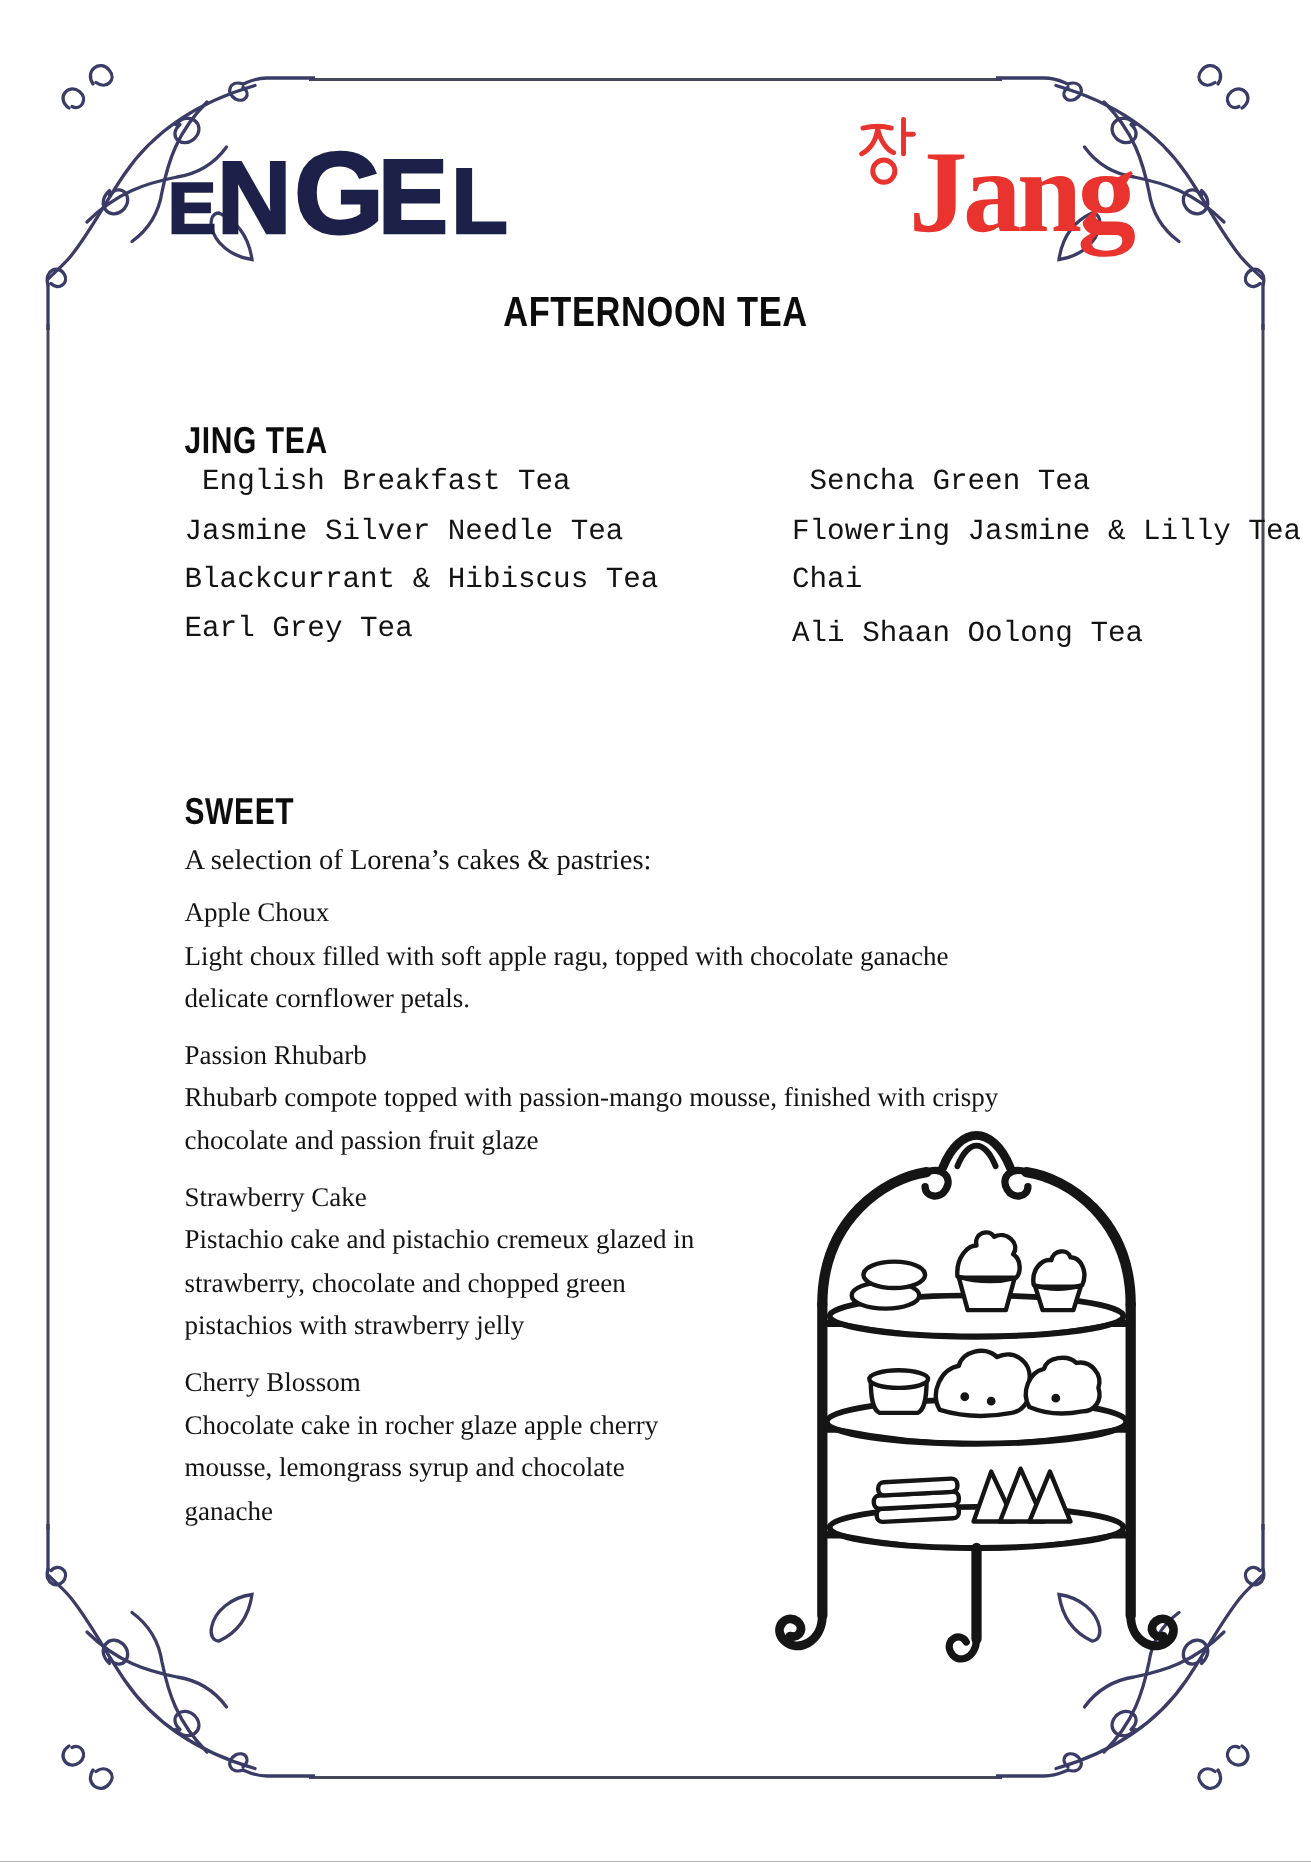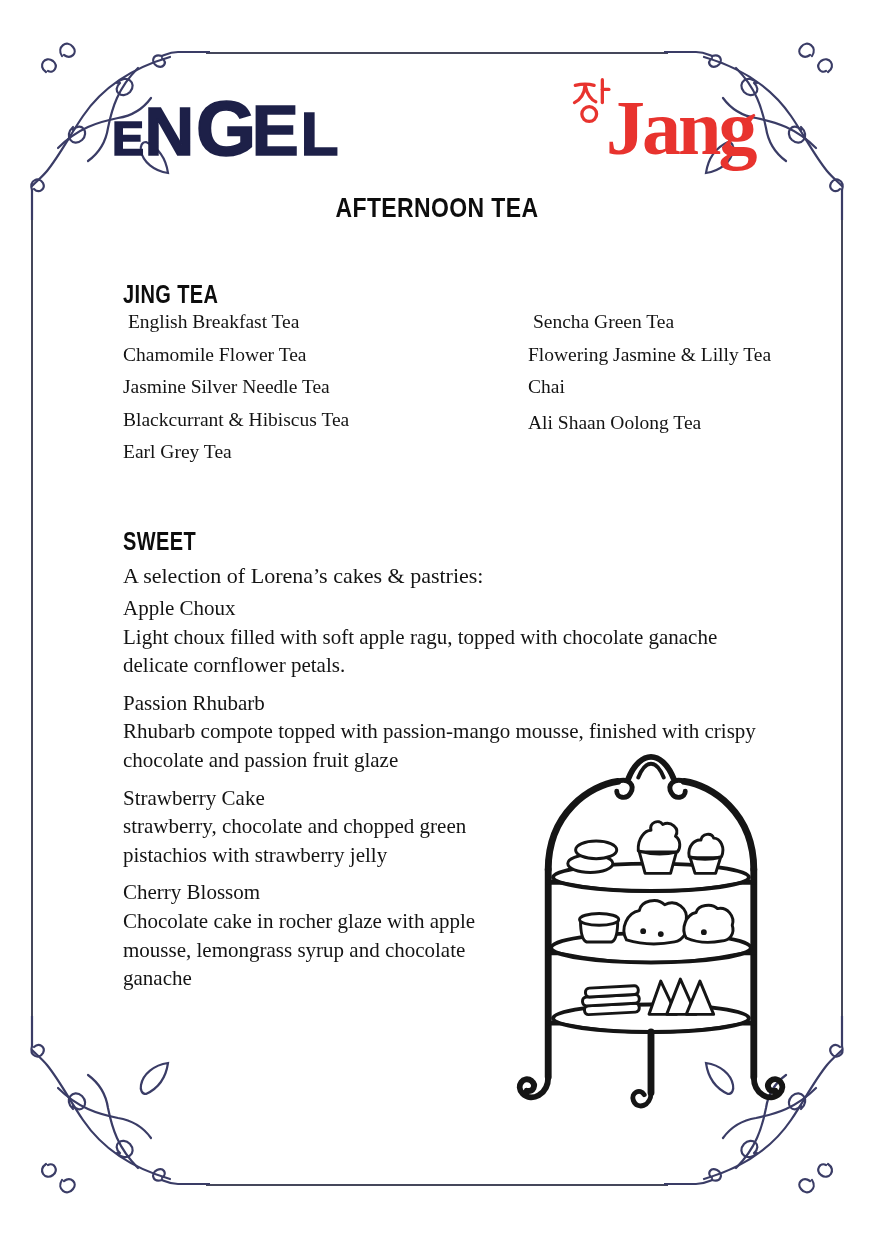--- a/index.html
+++ b/index.html
@@ -33,29 +33,29 @@
     letter-spacing:0.5px;transform:scaleX(0.82);color:#0d0d0d;
   }
   .section-heading{
     position:absolute;left:123px;
     font-family:"Liberation Sans",sans-serif;font-weight:bold;font-size:25px;
     letter-spacing:0.5px;transform:scaleX(0.8);transform-origin:left center;color:#0d0d0d;
   }
   .h-jing{top:280px;}
   .h-sweet{top:527px;}
   
-  .tea-col{position:absolute;top:311px;display:flex;flex-direction:column;}
+  .tea-col{position:absolute;top:311px;display:flex;flex-direction:column;font-family:Liberation Mono, monospace;}
   .tea-col-left{left:123px;}
   .tea-col-right{left:528px;}
   .tea-item{font-size:19.5px;line-height:21px;margin-bottom:11.6px;white-space:pre;}
   
-  .sweet-intro{position:absolute;left:123px;top:563px;font-size:22px;white-space:pre;}
+  .sweet-intro{position:absolute;left:123px;top:563px;font-size:19px;white-space:pre;}
   .sweet-list{position:absolute;left:123px;top:594px;width:620px;}
   .sweet-item{margin-bottom:9px;}
-  .sweet-line{font-size:21px;line-height:28.6px;white-space:pre;}
+  .sweet-line{font-size:18px;line-height:28.6px;white-space:pre;}
   
   .cake-stand{position:absolute;left:492px;top:752px;width:318px;height:372px;}
   .cake-stand svg{display:block;width:100%;height:100%;}
   .st{stroke:#151515;fill:none;stroke-linecap:round;stroke-linejoin:round;}
   .stf{stroke:#151515;fill:#ffffff;stroke-linecap:round;stroke-linejoin:round;}
   
   .fl-st{stroke:#3a3c66;stroke-width:2.2;fill:none;stroke-linecap:round;}
 </style>
 </head>
 <body>
@@ -130,21 +130,20 @@
       <text x="38" y="84" font-size="78">Jang</text>
     </svg>
   </div>
 
   <div class="main-title">AFTERNOON TEA</div>
 
   <div class="section-heading h-jing">JING TEA</div>
 
   <div class="tea-col tea-col-left">
     <div class="tea-item"> English Breakfast Tea</div>
-    <div class="tea-item">Chamomile Flower Tea</div>
     <div class="tea-item">Jasmine Silver Needle Tea</div>
     <div class="tea-item">Blackcurrant &amp; Hibiscus Tea</div>
     <div class="tea-item">Earl Grey Tea</div>
   </div>
 
   <div class="tea-col tea-col-right">
     <div class="tea-item"> Sencha Green Tea</div>
     <div class="tea-item">Flowering Jasmine &amp; Lilly Tea</div>
     <div class="tea-item">Chai</div>
     <div class="tea-item" style="margin-top:3px">Ali Shaan Oolong Tea</div>
@@ -159,26 +158,27 @@
       <div class="sweet-line">Light choux filled with soft apple ragu, topped with chocolate ganache</div>
       <div class="sweet-line">delicate cornflower petals.</div>
     </div>
     <div class="sweet-item">
       <div class="sweet-line">Passion Rhubarb</div>
       <div class="sweet-line">Rhubarb compote topped with passion-mango mousse, finished with crispy</div>
       <div class="sweet-line">chocolate and passion fruit glaze</div>
     </div>
     <div class="sweet-item">
       <div class="sweet-line">Strawberry Cake</div>
+      <div class="sweet-line">Pistachio cake and pistachio cremeux glazed in</div>
       <div class="sweet-line">strawberry, chocolate and chopped green</div>
       <div class="sweet-line">pistachios with strawberry jelly</div>
     </div>
     <div class="sweet-item">
       <div class="sweet-line">Cherry Blossom</div>
-      <div class="sweet-line">Chocolate cake in rocher glaze with apple</div>
+      <div class="sweet-line">Chocolate cake in rocher glaze apple cherry</div>
       <div class="sweet-line">mousse, lemongrass syrup and chocolate</div>
       <div class="sweet-line">ganache</div>
     </div>
   </div>
 
   <div class="cake-stand">
     <svg viewBox="0 0 320 380">
 
       <path class="st" stroke-width="7" d="M55,120 C55,62 98,34 126,30"></path>
       <path class="st" stroke-width="5" d="M126,30 c11,-4 18,4 13,12 c-4,7 -14,5 -14,-2"></path>

